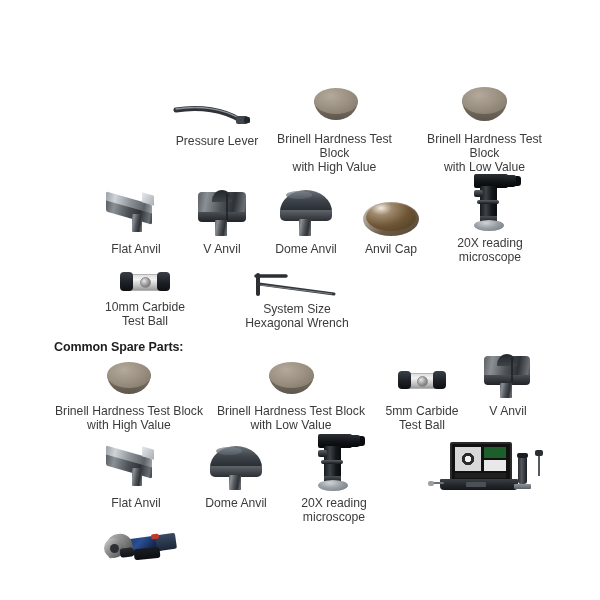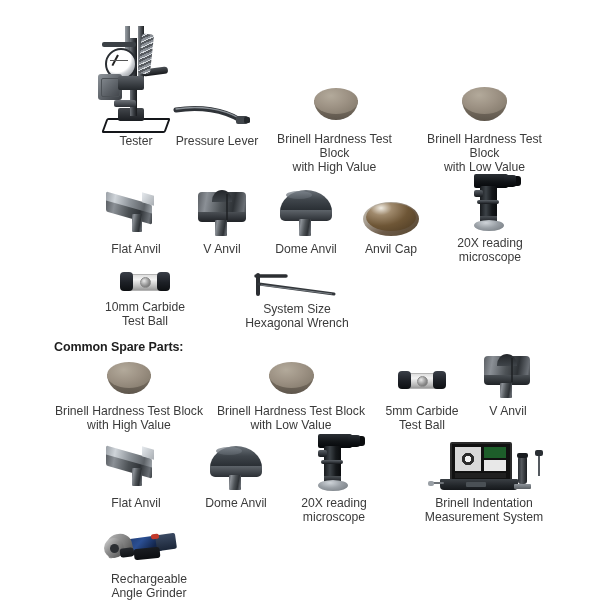--- a/index.html
+++ b/index.html
@@ -198,49 +198,20 @@
     border-radius: 2px;
     background: linear-gradient(to bottom, #3b4a63 0%, #1b2638 100%);
   }
 </style>
 </head>
 <body>
 
 <div id="page">
 
 
-  <div class="item" style="left:88px; top:22px; width:96px;">
-    <div class="item-figure" style="width:96px; height:110px;">
-
-      <div class="art" style="left:16px; top:96px; width:60px; height:11px; border:2px solid #14161a; border-radius:2px; background:#fff; transform:skewX(-20deg);"></div>
-      <div class="art" style="left:30px; top:86px; width:26px; height:13px; background:linear-gradient(to bottom,#43474c,#1b1e22); border-radius:2px;"></div>
-
-      <div class="art" style="left:42px; top:16px; width:7px; height:78px; background:linear-gradient(to right,#6e7379,#3a3e43,#16181b);"></div>
-      <div class="art" style="left:50px; top:4px; width:6px; height:60px; background:linear-gradient(to right,#888d93,#4a4e53,#1c1f22);"></div>
-      <div class="art" style="left:37px; top:4px; width:5px; height:52px; background:linear-gradient(to right,#9aa0a6,#585d62);"></div>
-
-      <div class="art" style="left:17px; top:26px; width:28px; height:28px; border-radius:50%; background:radial-gradient(circle at 35% 30%,#ffffff 0 52%,#cfd2d6 62%,#6c7177 100%); border:2px solid #2a2e33;"></div>
-      <div class="art" style="left:29px; top:33px; width:2px; height:12px; background:#222; transform:rotate(28deg); transform-origin:top center;"></div>
-      <div class="art" style="left:22px; top:38px; width:18px; height:1px; background:#555;"></div>
-
-      <div class="art" style="left:14px; top:20px; width:34px; height:5px; background:#3c4146; border-radius:2px;"></div>
-
-      <div class="art" style="left:10px; top:52px; width:24px; height:26px; background:linear-gradient(135deg,#8f959b 0%,#5d6268 55%,#383c41 100%); border-radius:3px;"></div>
-      <div class="art" style="left:13px; top:56px; width:17px; height:17px; border:1px solid #4d5257; border-radius:2px;"></div>
-
-      <div class="art" style="left:30px; top:54px; width:26px; height:14px; background:linear-gradient(to bottom,#5b6066,#24282c); border-radius:2px;"></div>
-
-      <div class="art" style="left:54px; top:46px; width:26px; height:7px; background:linear-gradient(to bottom,#4b5055,#17191c); border-radius:4px; transform:rotate(-7deg);"></div>
-
-      <div class="art" style="left:52px; top:12px; width:12px; height:40px; background:repeating-linear-gradient(150deg,#8b9097 0 2px,#d6dade 2px 3px,#55595e 3px 5px); border-radius:3px; transform:rotate(6deg);"></div>
-
-      <div class="art" style="left:26px; top:78px; width:22px; height:7px; background:linear-gradient(to bottom,#6e7379,#2c3035); border-radius:2px;"></div>
-    </div>
-    <div class="item-label">Tester</div>
-  </div>
 
   <div class="item" style="left:170px; top:92px; width:94px;">
     <div class="item-figure" style="width:94px; height:40px;">
       <svg width="94" height="40" viewBox="0 0 94 40">
         <path d="M6 18 C30 14, 54 18, 70 28" stroke="#2f3338" stroke-width="5" fill="none" stroke-linecap="round"></path>
         <path d="M6 17 C30 13, 53 17, 69 26" stroke="#8d9399" stroke-width="1.4" fill="none" stroke-linecap="round"></path>
         <rect x="66" y="24" width="12" height="8" rx="2" fill="#41464b"></rect>
         <rect x="74" y="25" width="6" height="6" rx="1.5" fill="#23272b"></rect>
       </svg>
     </div>
@@ -436,32 +407,28 @@
       <div class="art" style="left:18px; top:42px; width:12px; height:2px; background:#6d7277; border-radius:1px;"></div>
       <div class="art" style="left:14px; top:41px; width:6px; height:5px; background:#9aa0a6; border-radius:2px;"></div>
 
       <div class="probe-body" style="left:104px; top:16px; width:9px; height:28px;"></div>
       <div class="art" style="left:103px; top:13px; width:11px; height:5px; background:#1a1d21; border-radius:2px;"></div>
       <div class="probe-base" style="left:100px; top:44px; width:17px; height:5px;"></div>
 
       <div class="art" style="left:124px; top:14px; width:2px; height:22px; background:#555a60;"></div>
       <div class="art" style="left:121px; top:10px; width:8px; height:6px; background:#2b2f34; border-radius:2px;"></div>
     </div>
-    <div class="item-label">Brinell Indentation
-Measurement System</div>
   </div>
 
   <div class="item" style="left:96px; top:528px; width:106px;">
     <div class="item-figure" style="width:106px; height:42px;">
       <div class="grind-body" style="left:30px; top:9px; width:38px; height:16px; transform:rotate(-8deg);"></div>
       <div class="grind-guard" style="left:10px; top:6px; width:26px; height:22px; transform:rotate(-14deg);"></div>
       <div class="grind-disc" style="left:8px; top:10px; width:20px; height:20px;"></div>
       <div class="art" style="left:14px; top:16px; width:9px; height:9px; border-radius:50%; background:#2c2f33;"></div>
       <div class="grind-batt" style="left:60px; top:6px; width:20px; height:16px; transform:rotate(-8deg);"></div>
       <div class="art" style="left:55px; top:6px; width:8px; height:5px; background:#c2392b; border-radius:2px; transform:rotate(-8deg);"></div>
       <div class="grind-handle" style="left:38px; top:20px; width:26px; height:11px; transform:rotate(-6deg);"></div>
       <div class="art" style="left:24px; top:20px; width:14px; height:9px; background:linear-gradient(to bottom,#26292e,#101316); border-radius:3px; transform:rotate(-8deg);"></div>
     </div>
-    <div class="item-label">Rechargeable
-Angle Grinder</div>
   </div>
 
 </div>
 
 </body></html>

